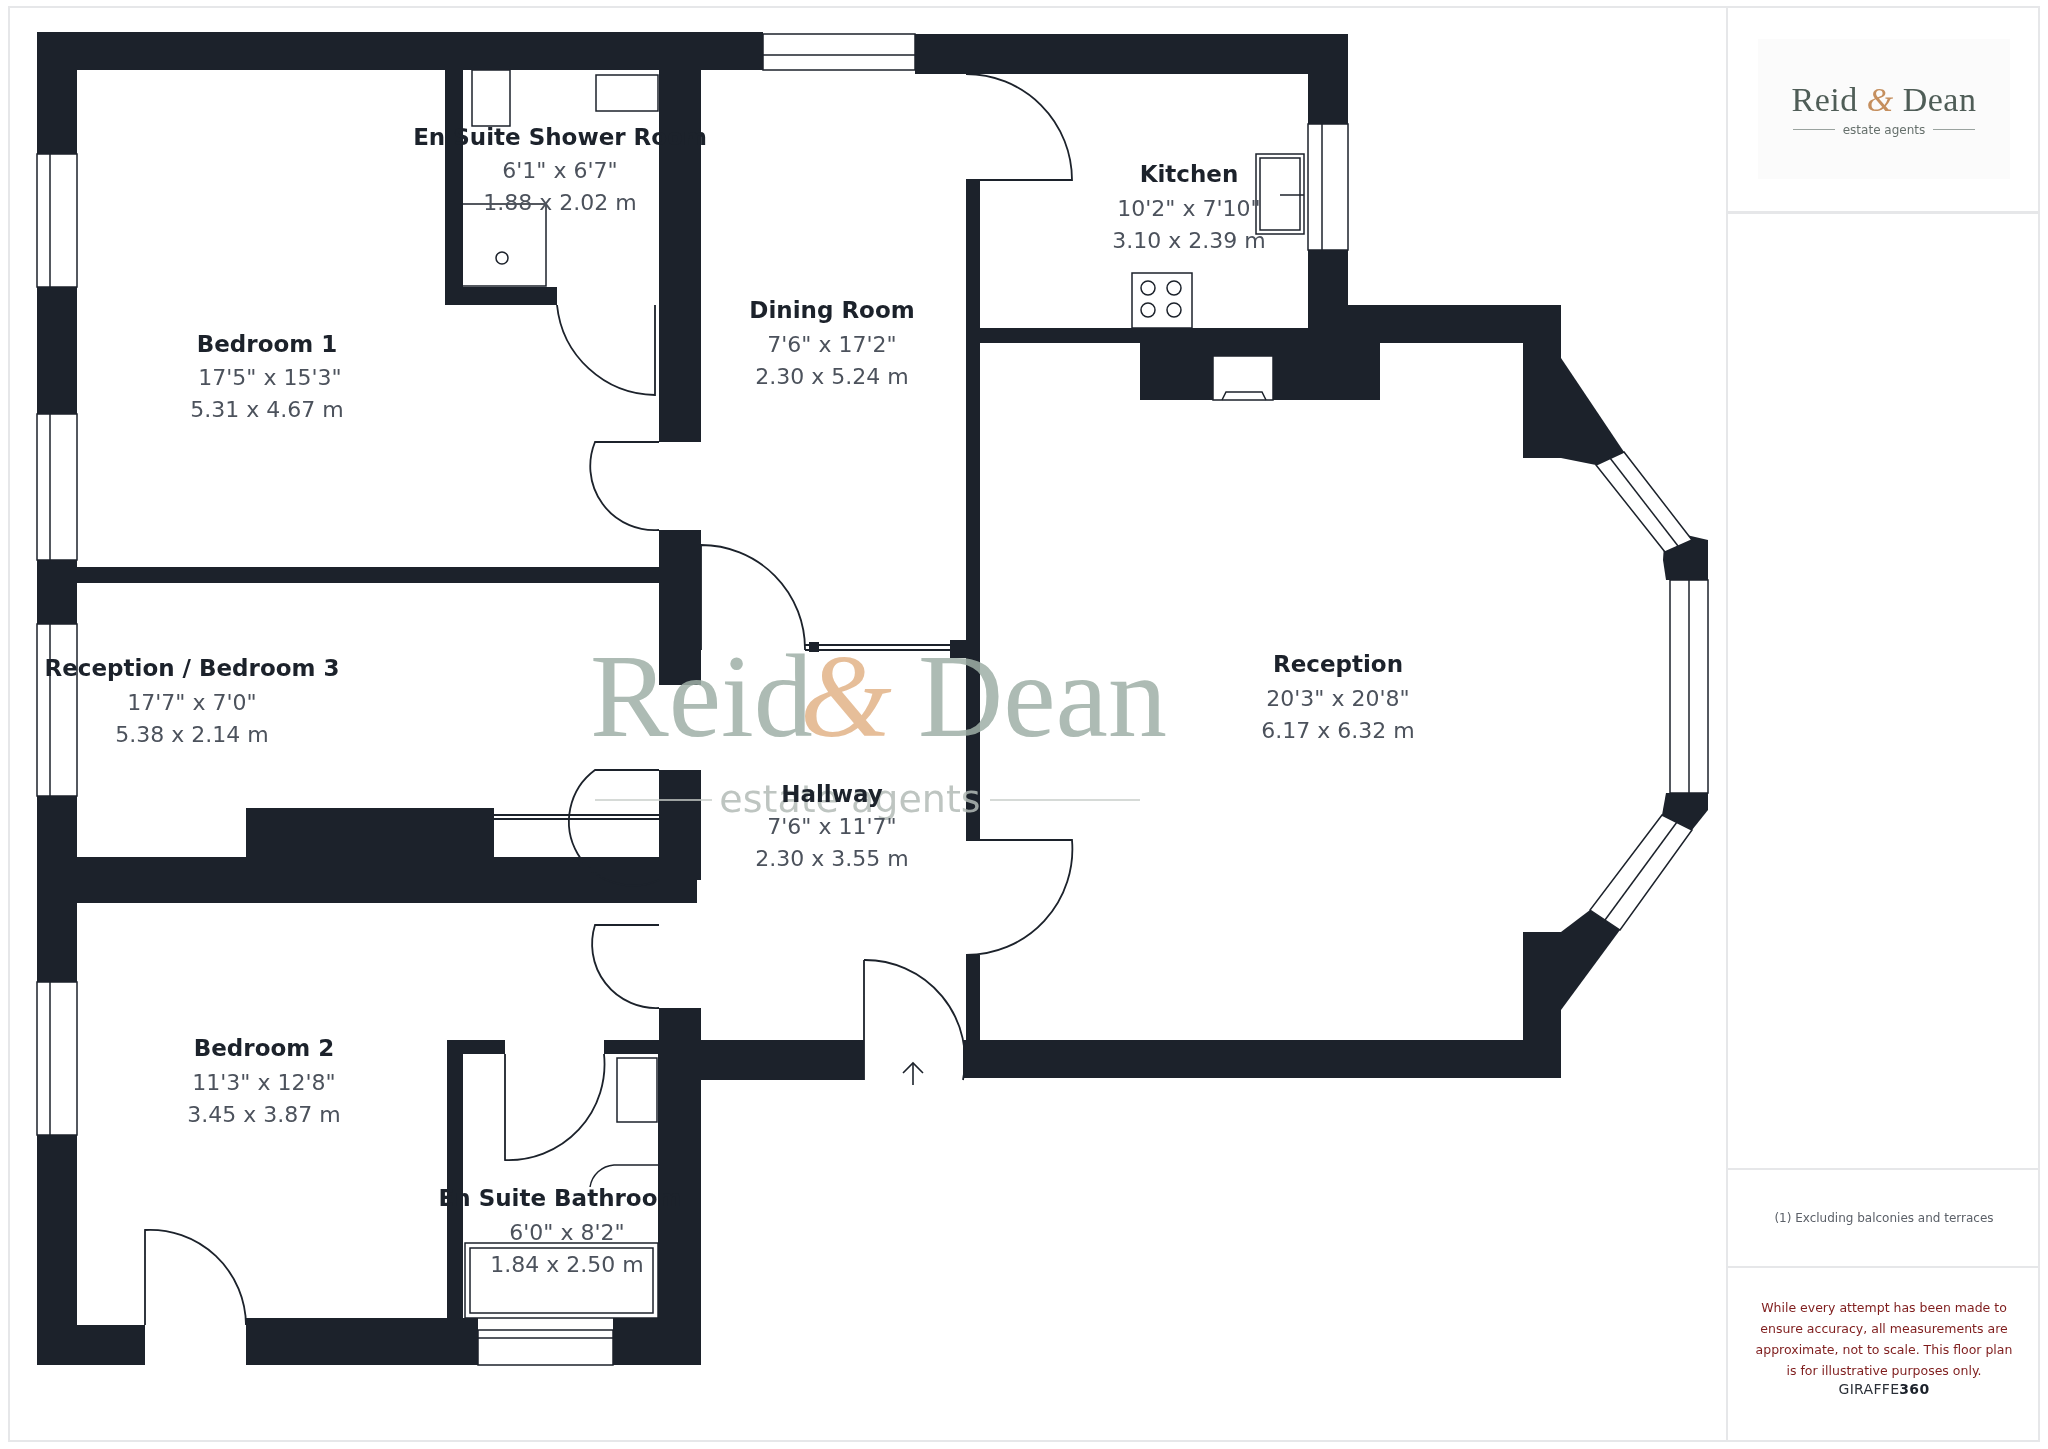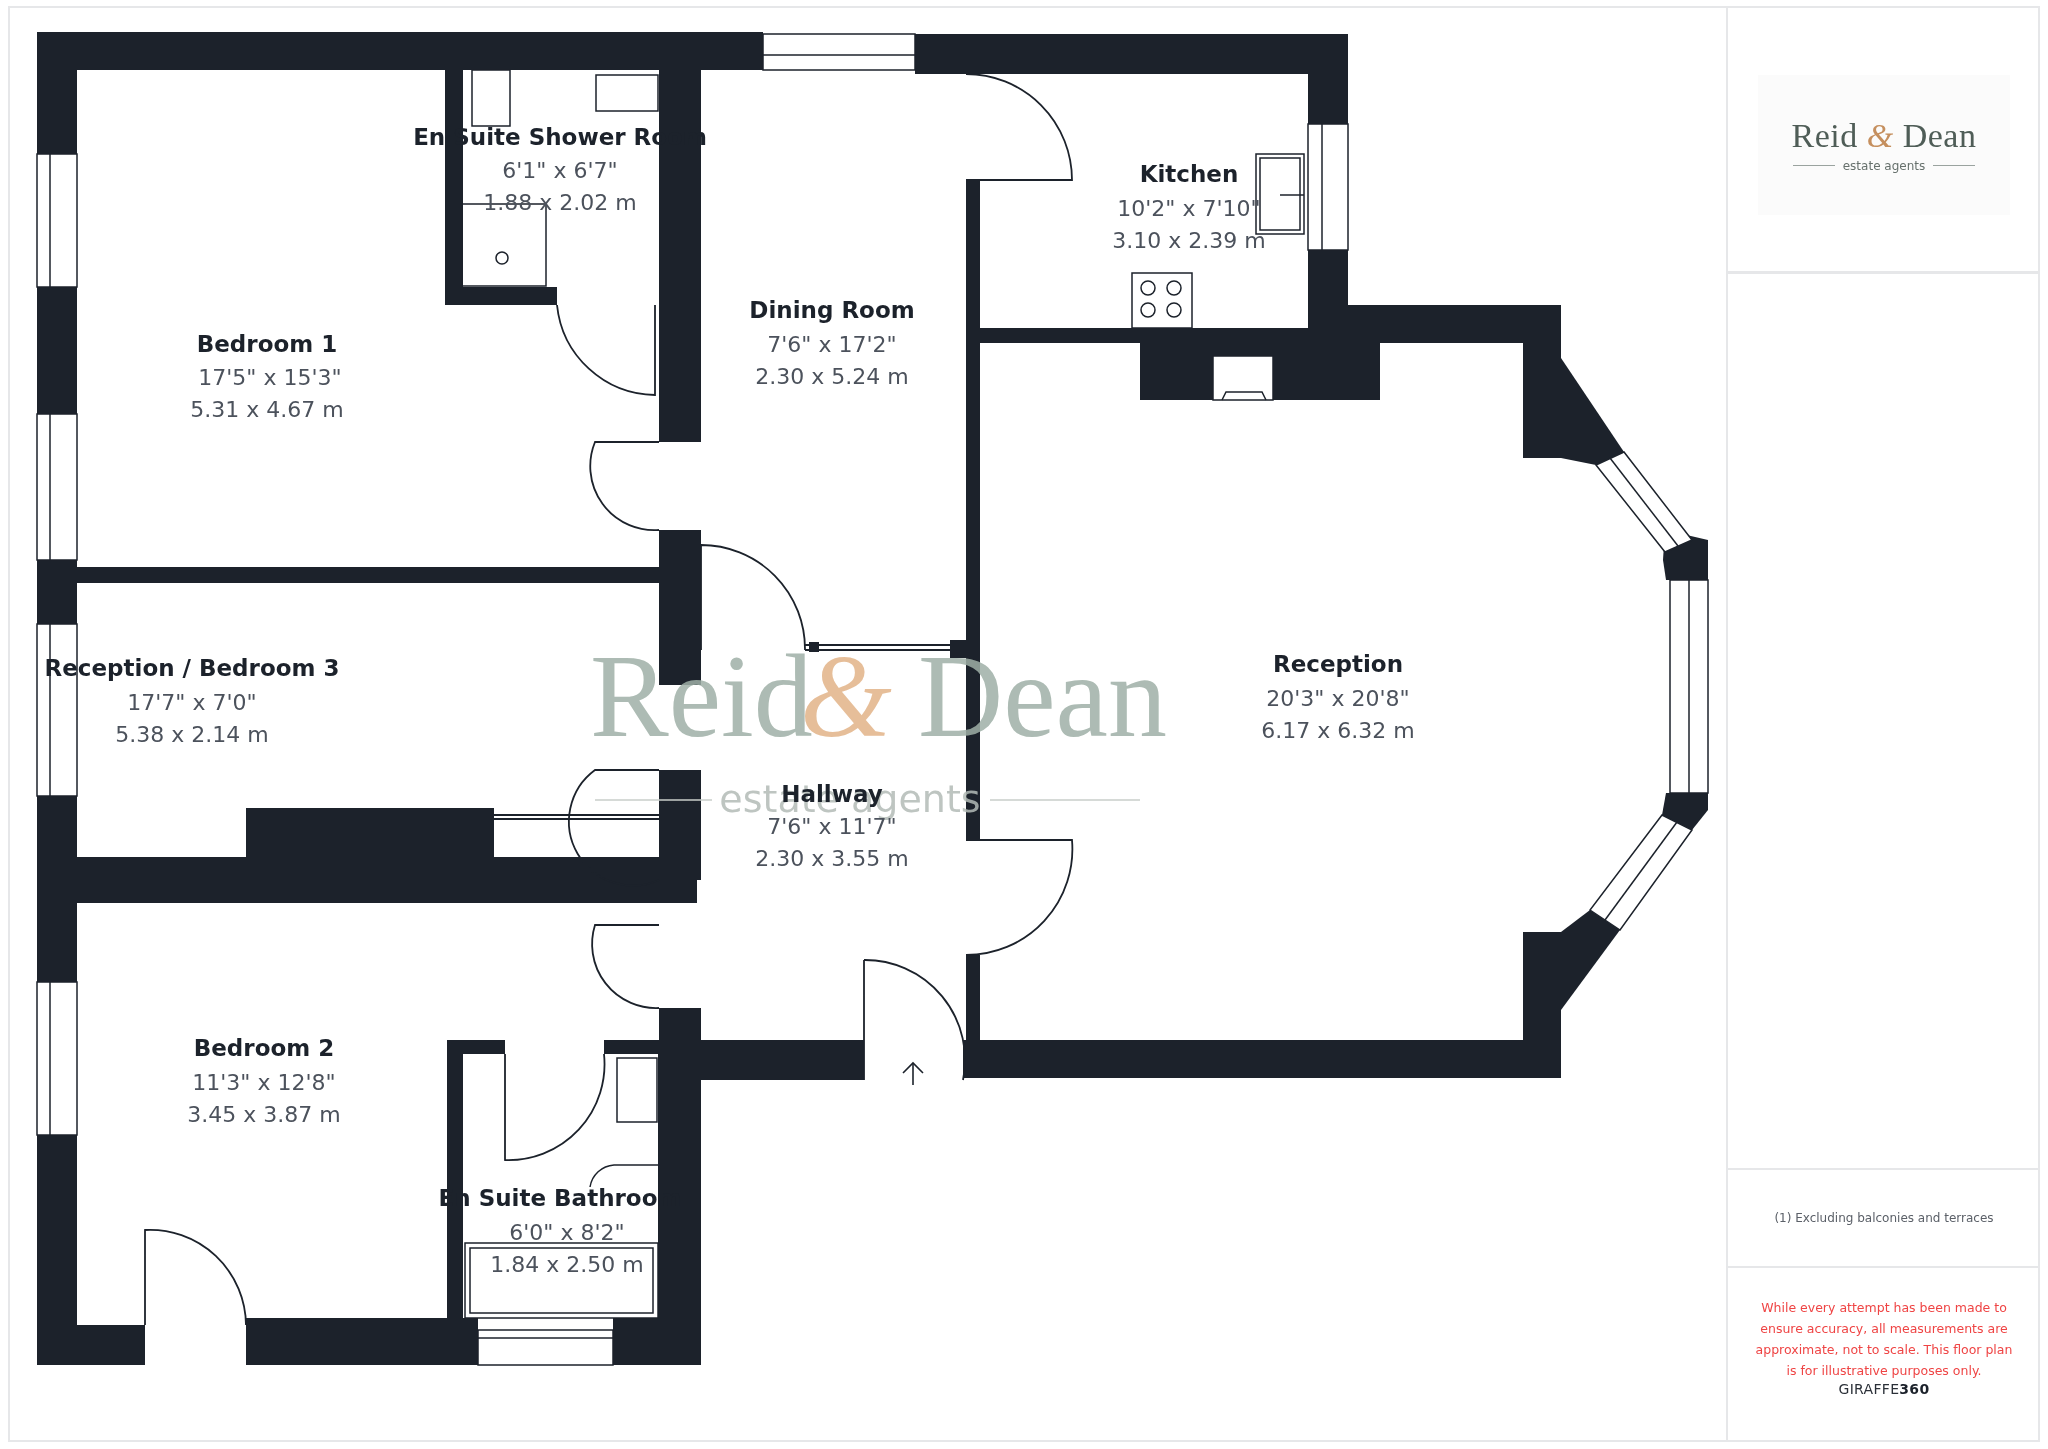--- a/index.html
+++ b/index.html
@@ -7,37 +7,37 @@
          font-family: "Liberation Sans", sans-serif; }
   .frame { position: absolute; left: 8px; top: 6px; width: 2032px; height: 1436px;
            border: 2px solid #e6e7e9; box-sizing: border-box; background: #fff; }
   .plan { position: absolute; left: 0; top: 0; width: 1726px; height: 1449px; }
   .plan svg { position: absolute; left: 0; top: 0; }
   .side { position: absolute; left: 1726px; top: 6px; width: 314px; height: 1436px;
           border-left: 2px solid #e6e7e9; box-sizing: border-box; }
   .side .cell { position: absolute; left: 0; right: 0; box-sizing: border-box;
                 display: flex; flex-direction: column; align-items: center; justify-content: center;
                 text-align: center; }
-  .logo-cell { top: 12px; height: 256px; border-bottom: 3px solid #e6e7e9; }
+  .logo-cell { top: 0; height: 208px; border-bottom: 3px solid #e6e7e9; }
   .logo-box { width: 252px; height: 140px; background: #fbfbfb; display: flex; flex-direction: column;
               align-items: center; justify-content: center; }
   .logo-word { font-family: "Liberation Serif", serif; font-size: 34px; color: #4f5d57; letter-spacing: 0.5px; }
   .logo-amp { color: #c58f5e; font-style: italic; }
   .logo-sub { display: flex; align-items: center; gap: 8px; margin-top: 4px;
               font-family: "DejaVu Sans", sans-serif; font-size: 12px; color: #66706c; }
   .logo-sub .rule { width: 42px; height: 1px; background: #9aa39f; }
   .area-cell { top: 208px; height: 960px; }
   .area-title { font-size: 17px; font-weight: bold; color: #1c222b; }
   .area-title sup { font-size: 9px; }
   .area-val { font-size: 14px; color: #5b6068; margin-top: 10px; line-height: 1; }
   .area-val sup { font-size: 9px; }
   .note-cell { top: 1162px; height: 100px; border-top: 2px solid #e6e7e9; border-bottom: 2px solid #e6e7e9;
                font-family: "DejaVu Sans", sans-serif; font-size: 12px; color: #5b6068; }
   .disc-cell { top: 1246px; height: 190px; padding: 0 22px; font-family: "DejaVu Sans", sans-serif; }
-  .disc-text { font-size: 12.5px; line-height: 21px; color: #ef4444; }
+  .disc-text { font-size: 12.5px; line-height: 21px; color: #7f1d1d; }
   .brand { font-size: 14px; color: #2b3038; letter-spacing: 0.3px; }
   .brand b { font-weight: bold; color: #1c222b; }
   .room-name { font-family: "DejaVu Sans", sans-serif; font-weight: bold; font-size: 23px; fill: #1c222b; }
   .room-dim { font-family: "DejaVu Sans", sans-serif; font-size: 22px; fill: #4c525c; }
   .wm-main { font-family: "Liberation Serif", serif; font-size: 118px; fill: #9fb0a7; opacity: 0.85; }
   .wm-amp { font-family: "Liberation Serif", serif; font-style: italic; font-size: 118px; fill: #e4b88f; opacity: 0.9; }
   .wm-sub { font-family: "DejaVu Sans", sans-serif; font-size: 38px; fill: #b3bbb7; opacity: 0.85; }
 </style>
 </head>
 <body>

